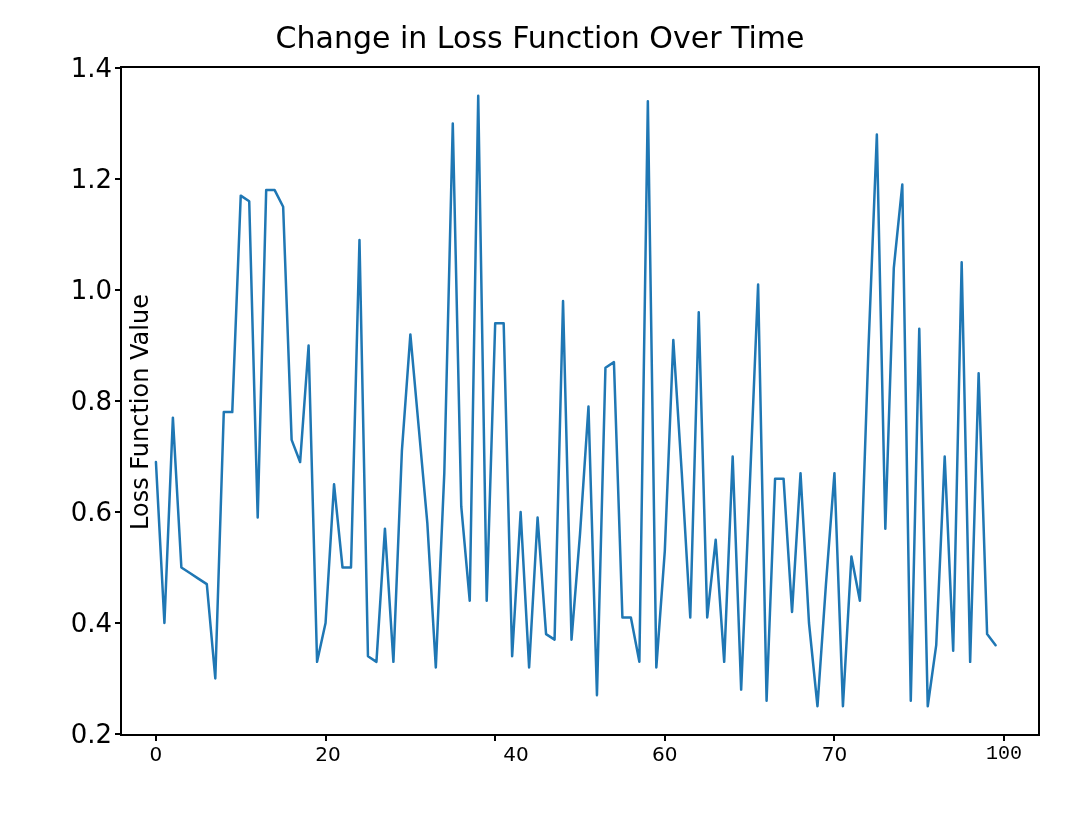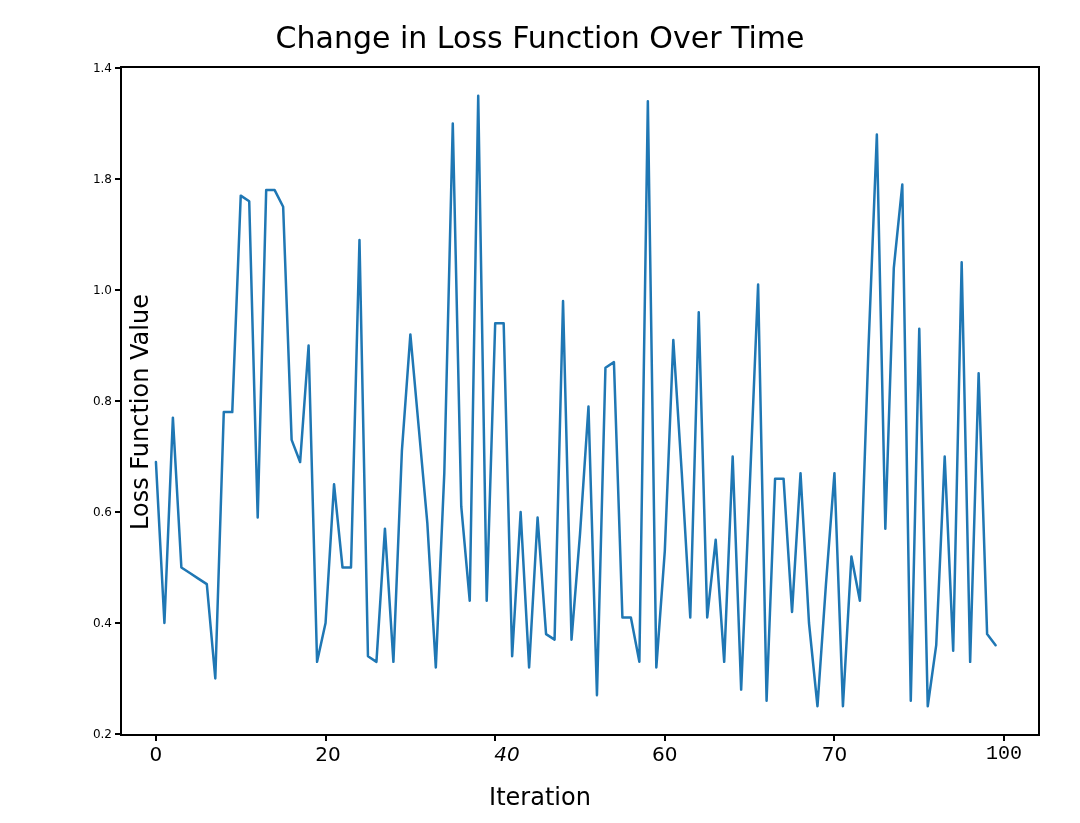--- a/index.html
+++ b/index.html
@@ -48,21 +48,21 @@
     left: 0;
     width: 100%;
     text-align: center;
     font-size: 24px;
   }
   .ytick-label {
     position: absolute;
     right: 100%;
     margin-right: 10px;
     transform: translateY(-50%);
-    font-size: 12px;
+    font-size: 26px;
     white-space: nowrap;
   }
   .xtick-label {
     position: absolute;
     top: 100%;
     margin-top: 8px;
     transform: translateX(-50%);
     font-size: 20px;
     text-align: center;
   }
@@ -99,31 +99,30 @@
   <div class="ytick-label" style="top: 666px;">0.2</div>
       <div class="tick-mark" style="left: -7px; top: 665px; width: 7px; height: 2px;"></div>
       <div class="ytick-label" style="top: 555px;">0.4</div>
       <div class="tick-mark" style="left: -7px; top: 554px; width: 7px; height: 2px;"></div>
       <div class="ytick-label" style="top: 444px;">0.6</div>
       <div class="tick-mark" style="left: -7px; top: 443px; width: 7px; height: 2px;"></div>
       <div class="ytick-label" style="top: 333px;">0.8</div>
       <div class="tick-mark" style="left: -7px; top: 332px; width: 7px; height: 2px;"></div>
       <div class="ytick-label" style="top: 222px;">1.0</div>
       <div class="tick-mark" style="left: -7px; top: 221px; width: 7px; height: 2px;"></div>
-      <div class="ytick-label" style="top: 111px;">1.8</div>
+      <div class="ytick-label" style="top: 111px;">1.2</div>
       <div class="tick-mark" style="left: -7px; top: 110px; width: 7px; height: 2px;"></div>
       <div class="ytick-label" style="top: 0px;">1.4</div>
       <div class="tick-mark" style="left: -7px; top: -1px; width: 7px; height: 2px;"></div>
       <div class="xtick-label" style="left: 33.9259px;">0</div>
       <div class="tick-mark" style="top: 100%; left: 32.9259px; width: 2px; height: 7px;"></div>
       <div class="xtick-label" style="left: 206px;">20</div>
       <div class="tick-mark" style="top: 100%; left: 202.556px; width: 2px; height: 7px;"></div>
-      <div class="xtick-label" style="left: 385px; font-style: italic;">40</div>
+      <div class="xtick-label" style="left: 394px;">40</div>
       <div class="tick-mark" style="top: 100%; left: 372.185px; width: 2px; height: 7px;"></div>
       <div class="xtick-label" style="left: 542.815px;">60</div>
       <div class="tick-mark" style="top: 100%; left: 541.815px; width: 2px; height: 7px;"></div>
       <div class="xtick-label" style="left: 712.444px;">70</div>
       <div class="tick-mark" style="top: 100%; left: 711.444px; width: 2px; height: 7px;"></div>
       <div class="xtick-label" style="left: 882.074px; font-family: Liberation Mono, monospace;">100</div>
       <div class="tick-mark" style="top: 100%; left: 881.074px; width: 2px; height: 7px;"></div>
     </div>
-  <div class="xlabel">Iteration</div>
 </div>
 
 </body></html>

